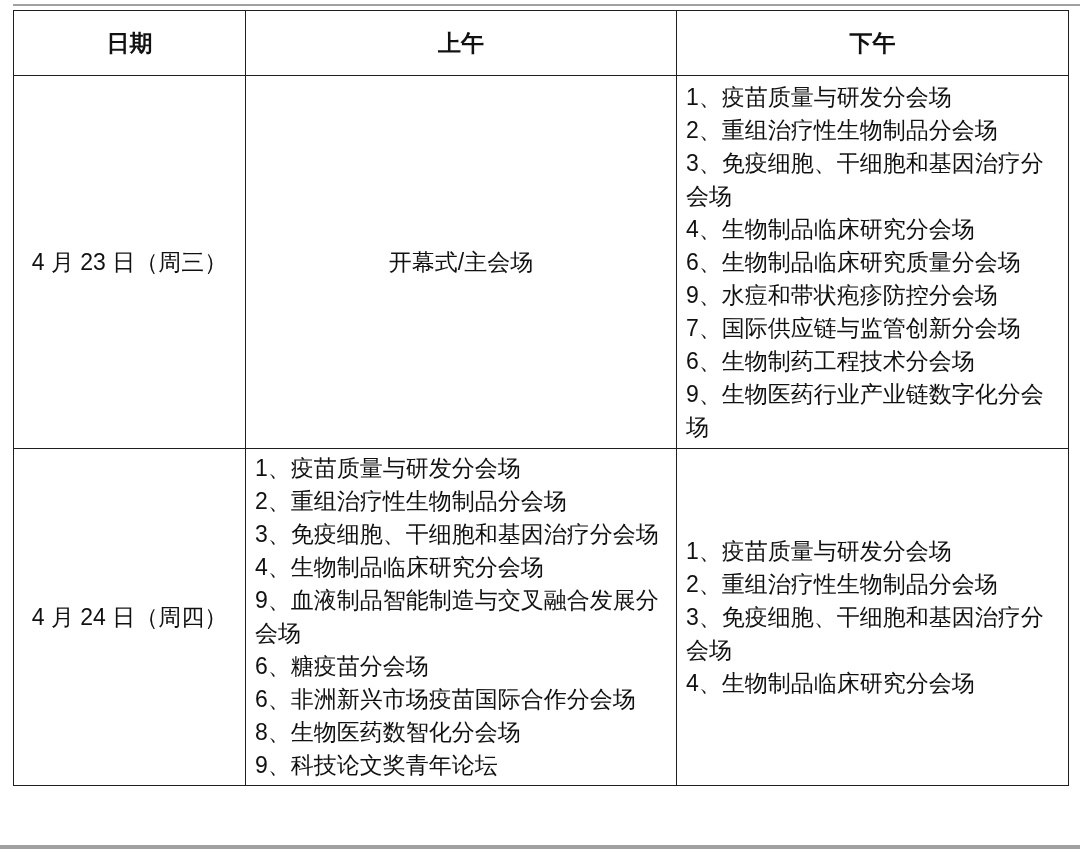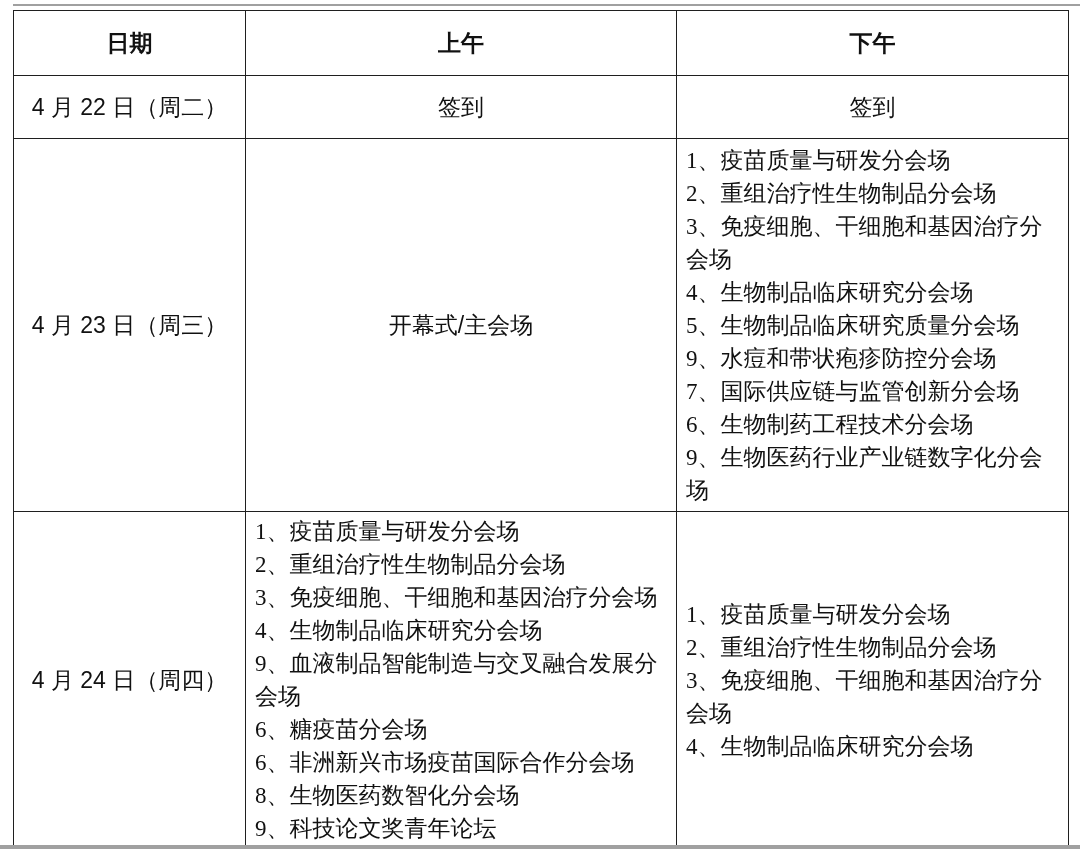--- a/index.html
+++ b/index.html
@@ -41,21 +41,21 @@
   tr.r23  { height: 373px; }
   tr.r24  { height: 330px; }
 
   table.schedule th {
     font-weight: bold;
     text-align: center;
     font-size: 23px;
   }
   td.center { text-align: center; padding: 2px 6px; }
   td.date   { text-align: center; padding: 2px 4px; white-space: nowrap; }
-  td.list   { text-align: left; padding: 3px 8px 3px 9px; font-family: Liberation Serif, serif; }
+  td.list   { text-align: left; padding: 3px 8px 3px 9px; }
   td.list .li { text-align: left; }
 </style>
 </head>
 <body>
 
 <div class="page">
   <div class="edge-line top"></div>
 
   <table class="schedule">
     <colgroup>
@@ -64,34 +64,29 @@
         <col class="c3">
       </colgroup>
     <thead>
       <tr class="hdr">
         <th>日期</th>
         <th>上午</th>
         <th>下午</th>
       </tr>
     </thead>
     <tbody>
-      <tr class="r22">
-        <td class="date">4 月 22 日（周二）</td>
-        <td class="center">签到</td>
-        <td class="center">签到</td>
-      </tr>
       <tr class="r23">
         <td class="date">4 月 23 日（周三）</td>
         <td class="center">开幕式/主会场</td>
         <td class="list">
             <div class="li">1、疫苗质量与研发分会场</div>
             <div class="li">2、重组治疗性生物制品分会场</div>
             <div class="li">3、免疫细胞、干细胞和基因治疗分会场</div>
             <div class="li">4、生物制品临床研究分会场</div>
-            <div class="li">5、生物制品临床研究质量分会场</div>
+            <div class="li">6、生物制品临床研究质量分会场</div>
             <div class="li">9、水痘和带状疱疹防控分会场</div>
             <div class="li">7、国际供应链与监管创新分会场</div>
             <div class="li">6、生物制药工程技术分会场</div>
             <div class="li">9、生物医药行业产业链数字化分会场</div>
           </td>
       </tr>
       <tr class="r24">
         <td class="date">4 月 24 日（周四）</td>
         <td class="list">
             <div class="li">1、疫苗质量与研发分会场</div>

